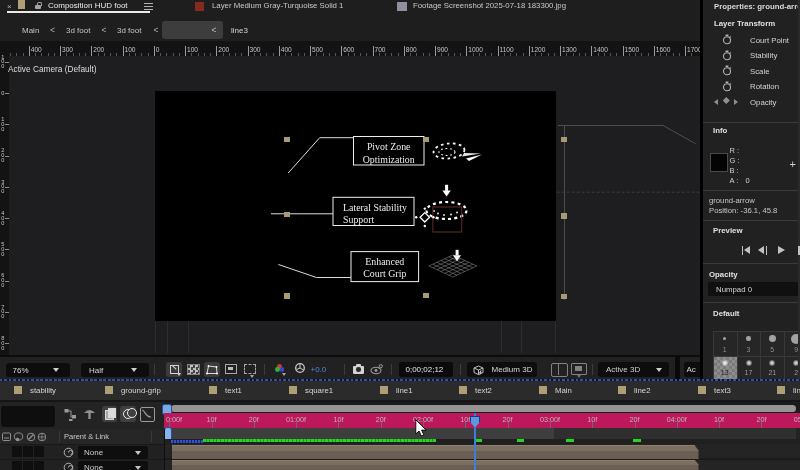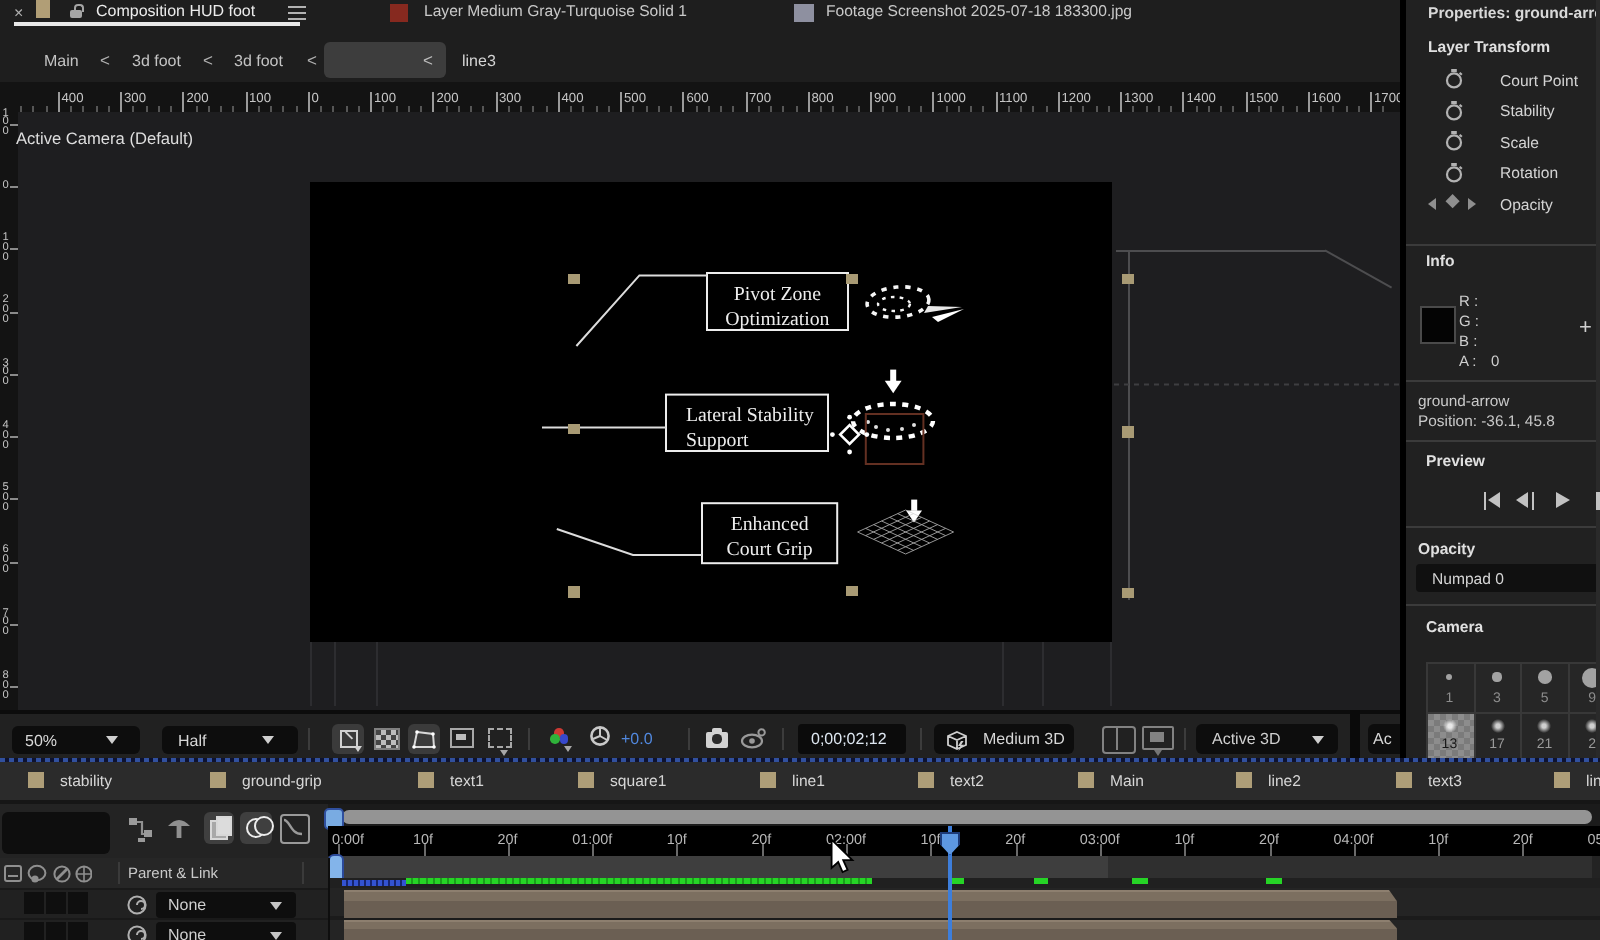--- a/index.html
+++ b/index.html
@@ -260,21 +260,21 @@
 <div class="a" style="left:422.9px;top:136.5px;width:5.8px;height:5.8px;background:#a89a74"></div>
 <div class="a" style="left:561.1px;top:136.5px;width:5.8px;height:5.8px;background:#a89a74"></div>
 <div class="a" style="left:284.4px;top:211.7px;width:5.8px;height:5.8px;background:#a89a74"></div>
 <div class="a" style="left:561.1px;top:212.9px;width:5.8px;height:5.8px;background:#a89a74"></div>
 <div class="a" style="left:284.4px;top:293.1px;width:5.8px;height:5.8px;background:#a89a74"></div>
 <div class="a" style="left:422.9px;top:292.5px;width:5.8px;height:5.8px;background:#a89a74"></div>
 <div class="a" style="left:561.1px;top:293.7px;width:5.8px;height:5.8px;background:#a89a74"></div>
 <div class="a" style="left:0;top:355px;width:700px;height:2px;background:#0c0c0c"></div>
 <div class="a" style="left:0;top:357px;width:700px;height:22.5px;background:#212121"></div>
 <div class="a" style="left:6px;top:362.5px;width:64px;height:14.5px;background:#0d0d0d;border-radius:3px"></div>
-<div class="a" style="left:12.5px;top:365.5px;font-size:8px;color:#d8d8d8;font-weight:400;white-space:nowrap;">50%</div>
+<div class="a" style="left:12.5px;top:365.5px;font-size:8px;color:#d8d8d8;font-weight:400;white-space:nowrap;">76%</div>
 <div class="a" style="left:53px;top:367.5px;width:0;height:0;border-left:3.75px solid transparent;border-right:3.75px solid transparent;border-top:4.35px solid #cfcfcf"></div>
 <div class="a" style="left:81px;top:362.5px;width:68px;height:14.5px;background:#0d0d0d;border-radius:3px"></div>
 <div class="a" style="left:89px;top:365.5px;font-size:8px;color:#d8d8d8;font-weight:400;white-space:nowrap;">Half</div>
 <div class="a" style="left:131px;top:367.5px;width:0;height:0;border-left:3.75px solid transparent;border-right:3.75px solid transparent;border-top:4.35px solid #cfcfcf"></div>
 <div class="a" style="left:154px;top:364px;width:1px;height:11px;background:#3c3c3c"></div>
 <div class="a" style="left:166px;top:362px;width:16px;height:15px;background:#3b3b3b;border-radius:3px"></div>
 <div class="a" style="left:169.8px;top:364.8px;width:7.4px;height:7.4px;border:1px solid #d2d2d2"></div>
 <div class="a" style="left:172px;top:367px;width:4.5px;height:1.1px;background:#d2d2d2;transform:rotate(45deg)"></div>
 <div class="a" style="left:176.5px;top:372.8px;width:0;height:0;border-left:2.25px solid transparent;border-right:2.25px solid transparent;border-top:3.2px solid #d2d2d2"></div>
 <div class="a" style="left:187px;top:364px;width:10.5px;height:8.5px;border:1px solid #808080;overflow:hidden">
@@ -386,21 +386,21 @@
 <div class="a" style="left:744px;top:246px;width:0;height:0;border-top:4.5px solid transparent;border-bottom:4.5px solid transparent;border-right:6.5px solid #c2c2c2"></div>
 <div class="a" style="left:757.5px;top:246px;width:0;height:0;border-top:4.5px solid transparent;border-bottom:4.5px solid transparent;border-right:6.5px solid #c2c2c2"></div>
 <div class="a" style="left:765.5px;top:246px;width:1.5px;height:9px;background:#c2c2c2"></div>
 <div class="a" style="left:777.5px;top:246px;width:0;height:0;border-top:4.5px solid transparent;border-bottom:4.5px solid transparent;border-left:7px solid #c2c2c2"></div>
 <div class="a" style="left:798px;top:246px;width:1.5px;height:9px;background:#c2c2c2"></div>
 <div class="a" style="left:702.5px;top:263px;width:97.5px;height:1px;background:#3b3b3b"></div>
 <div class="a" style="left:709px;top:269.5px;font-size:7.8px;color:#e0e0e0;font-weight:700;white-space:nowrap;">Opacity</div>
 <div class="a" style="left:707.5px;top:281.5px;width:92.5px;height:14px;background:#101010;border-radius:2px"></div>
 <div class="a" style="left:716px;top:284.5px;font-size:7.8px;color:#d5d5d5;font-weight:400;white-space:nowrap;">Numpad 0</div>
 <div class="a" style="left:702.5px;top:302px;width:97.5px;height:1px;background:#3b3b3b"></div>
-<div class="a" style="left:713px;top:308.5px;font-size:7.8px;color:#e0e0e0;font-weight:700;white-space:nowrap;">Camera</div>
+<div class="a" style="left:713px;top:308.5px;font-size:7.8px;color:#e0e0e0;font-weight:700;white-space:nowrap;">Default</div>
 <div class="a" style="left:712.8px;top:330.5px;width:23.8px;height:25px;background:#262626;border:0.5px solid #383838"></div>
 <div class="a" style="left:723.1px;top:336.9px;width:3.2px;height:3.2px;background:#a2a2a2;border-radius:50%"></div>
 <div class="a" style="left:712.8px;top:346.0px;width:23.8px;font-size:7px;color:#8d8d8d;text-align:center">1</div>
 <div class="a" style="left:736.6px;top:330.5px;width:23.8px;height:25px;background:#262626;border:0.5px solid #383838"></div>
 <div class="a" style="left:746.3px;top:336.3px;width:4.4px;height:4.4px;background:#a2a2a2;border-radius:50%"></div>
 <div class="a" style="left:736.6px;top:346.0px;width:23.8px;font-size:7px;color:#8d8d8d;text-align:center">3</div>
 <div class="a" style="left:760.4px;top:330.5px;width:23.8px;height:25px;background:#262626;border:0.5px solid #383838"></div>
 <div class="a" style="left:768.9px;top:335.1px;width:6.8px;height:6.8px;background:#a2a2a2;border-radius:50%"></div>
 <div class="a" style="left:760.4px;top:346.0px;width:23.8px;font-size:7px;color:#8d8d8d;text-align:center">5</div>
 <div class="a" style="left:784.2px;top:330.5px;width:15.8px;height:25px;background:#262626;border:0.5px solid #383838"></div>
@@ -463,21 +463,21 @@
 <div class="a" style="left:119.5px;top:405.5px;width:16px;height:16px;background:#3f3f3f;border-radius:3px"></div>
 <div class="a" style="left:122.5px;top:409px;width:8px;height:8px;border:1.4px solid #ededed;border-radius:50%"></div>
 <div class="a" style="left:126.5px;top:408px;width:8px;height:8px;border:1.4px solid #ededed;border-radius:50%;background:#3f3f3f"></div>
 <div class="a" style="left:140px;top:407px;width:13px;height:13px;border:1px solid #9a9a9a;border-radius:2px"></div>
 <svg class="a" style="left:141px;top:408px" width="11" height="11" viewBox="0 0 11 11">
       <path d="M1 2 C4 2 4 9 10 9" stroke="#9a9a9a" stroke-width="1.2" fill="none"></path>
     </svg>
 <div class="a" style="left:164px;top:401.5px;width:636px;height:11px;background:#1b1b1b"></div>
 <div class="a" style="left:171px;top:404.5px;width:624.5px;height:7.5px;background:#949494;border-radius:4px"></div>
 <div class="a" style="left:161.8px;top:404px;width:8px;height:8.5px;background:#79abe2;border:1px solid #2f4f9e;border-radius:2.5px"></div>
-<div class="a" style="left:164px;top:412.5px;width:636px;height:15px;background:#000000;overflow:hidden">
+<div class="a" style="left:164px;top:412.5px;width:636px;height:15px;background:#be185d;overflow:hidden">
       <div class="a" style="left:2px;top:2px;font-size:7.2px;color:#b8b8b8;white-space:nowrap">0:00f</div>
       <div class="a" style="left:5.2px;top:9px;width:1px;height:6px;background:#6a6a6a"></div>
       <div class="a" style="left:47.5px;top:2px;font-size:7.2px;color:#b8b8b8;transform:translateX(-50%);white-space:nowrap">10f</div>
       <div class="a" style="left:47.5px;top:9px;width:1px;height:6px;background:#6a6a6a"></div>
       <div class="a" style="left:89.8px;top:2px;font-size:7.2px;color:#b8b8b8;transform:translateX(-50%);white-space:nowrap">20f</div>
       <div class="a" style="left:89.8px;top:9px;width:1px;height:6px;background:#6a6a6a"></div>
       <div class="a" style="left:132.1px;top:2px;font-size:7.2px;color:#b8b8b8;transform:translateX(-50%);white-space:nowrap">01:00f</div>
       <div class="a" style="left:132.1px;top:9px;width:1px;height:6px;background:#6a6a6a"></div>
       <div class="a" style="left:174.4px;top:2px;font-size:7.2px;color:#b8b8b8;transform:translateX(-50%);white-space:nowrap">10f</div>
       <div class="a" style="left:174.4px;top:9px;width:1px;height:6px;background:#6a6a6a"></div>

